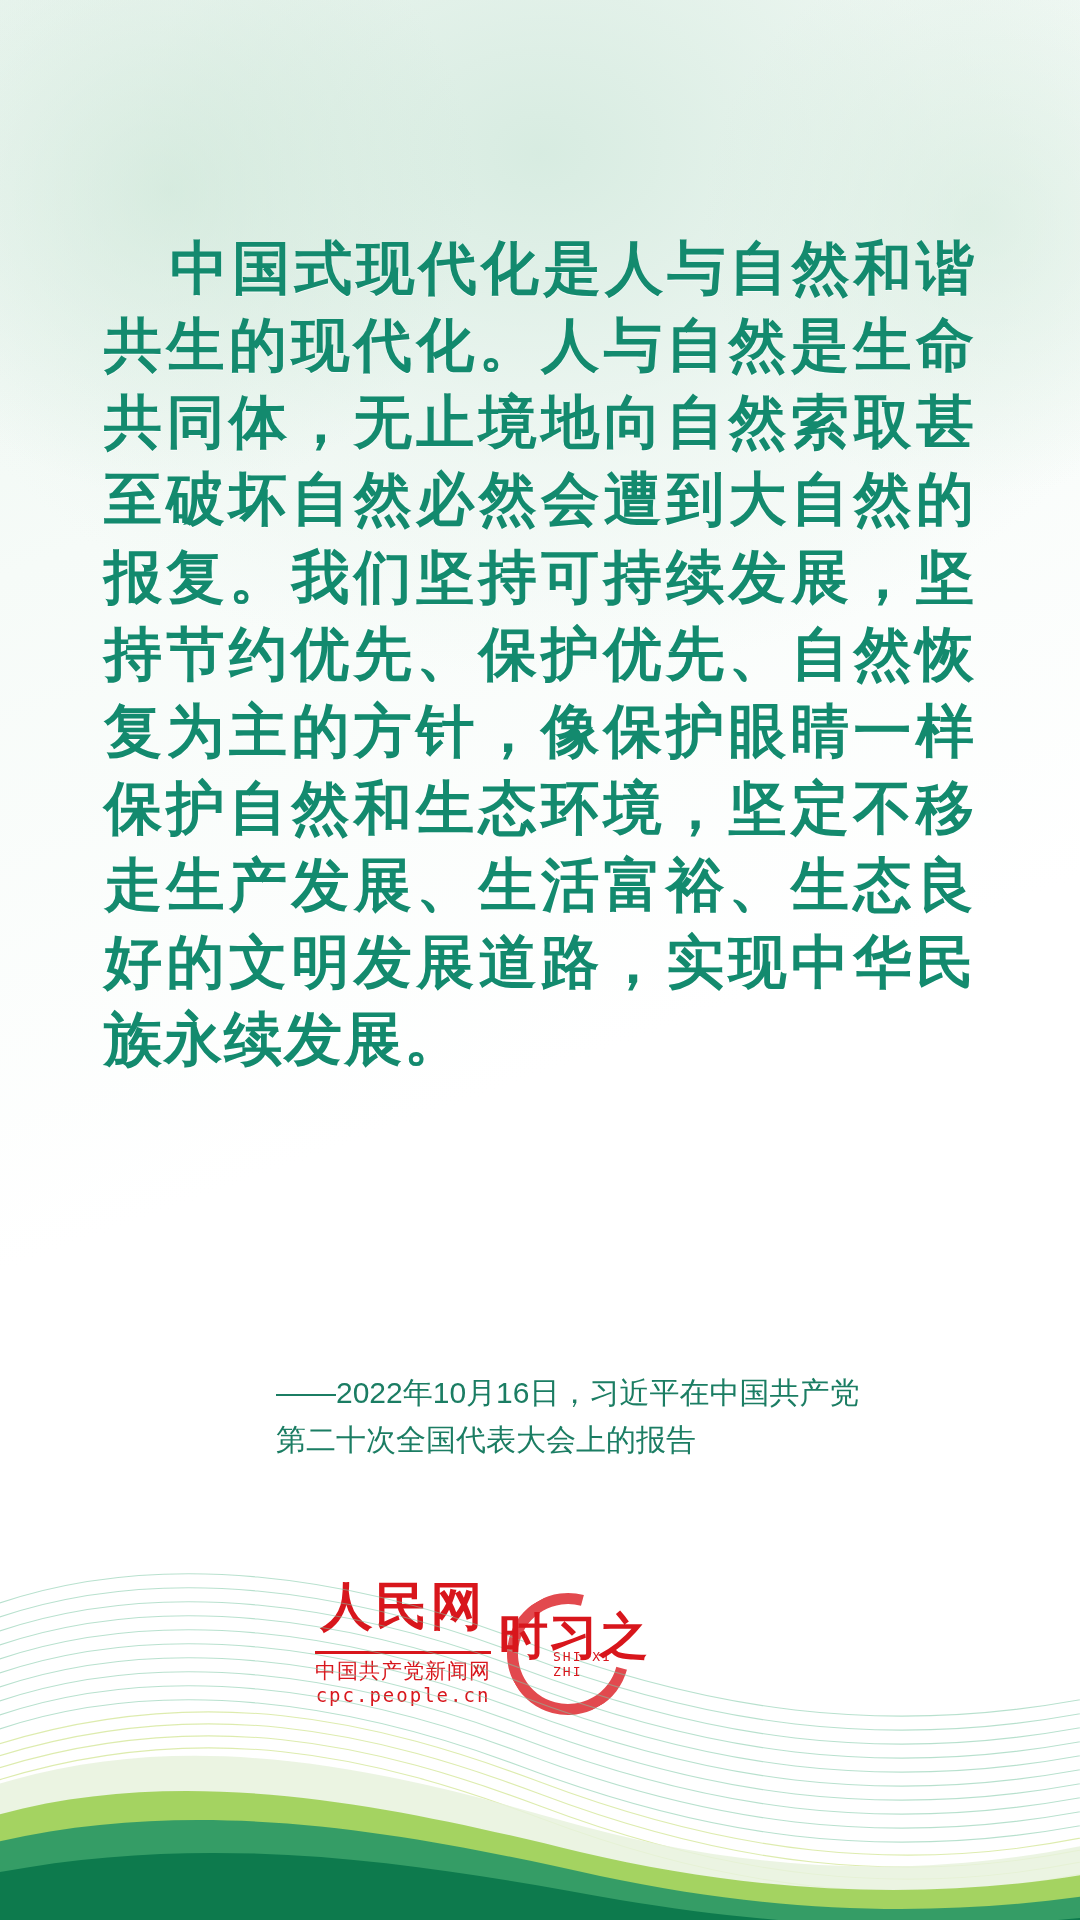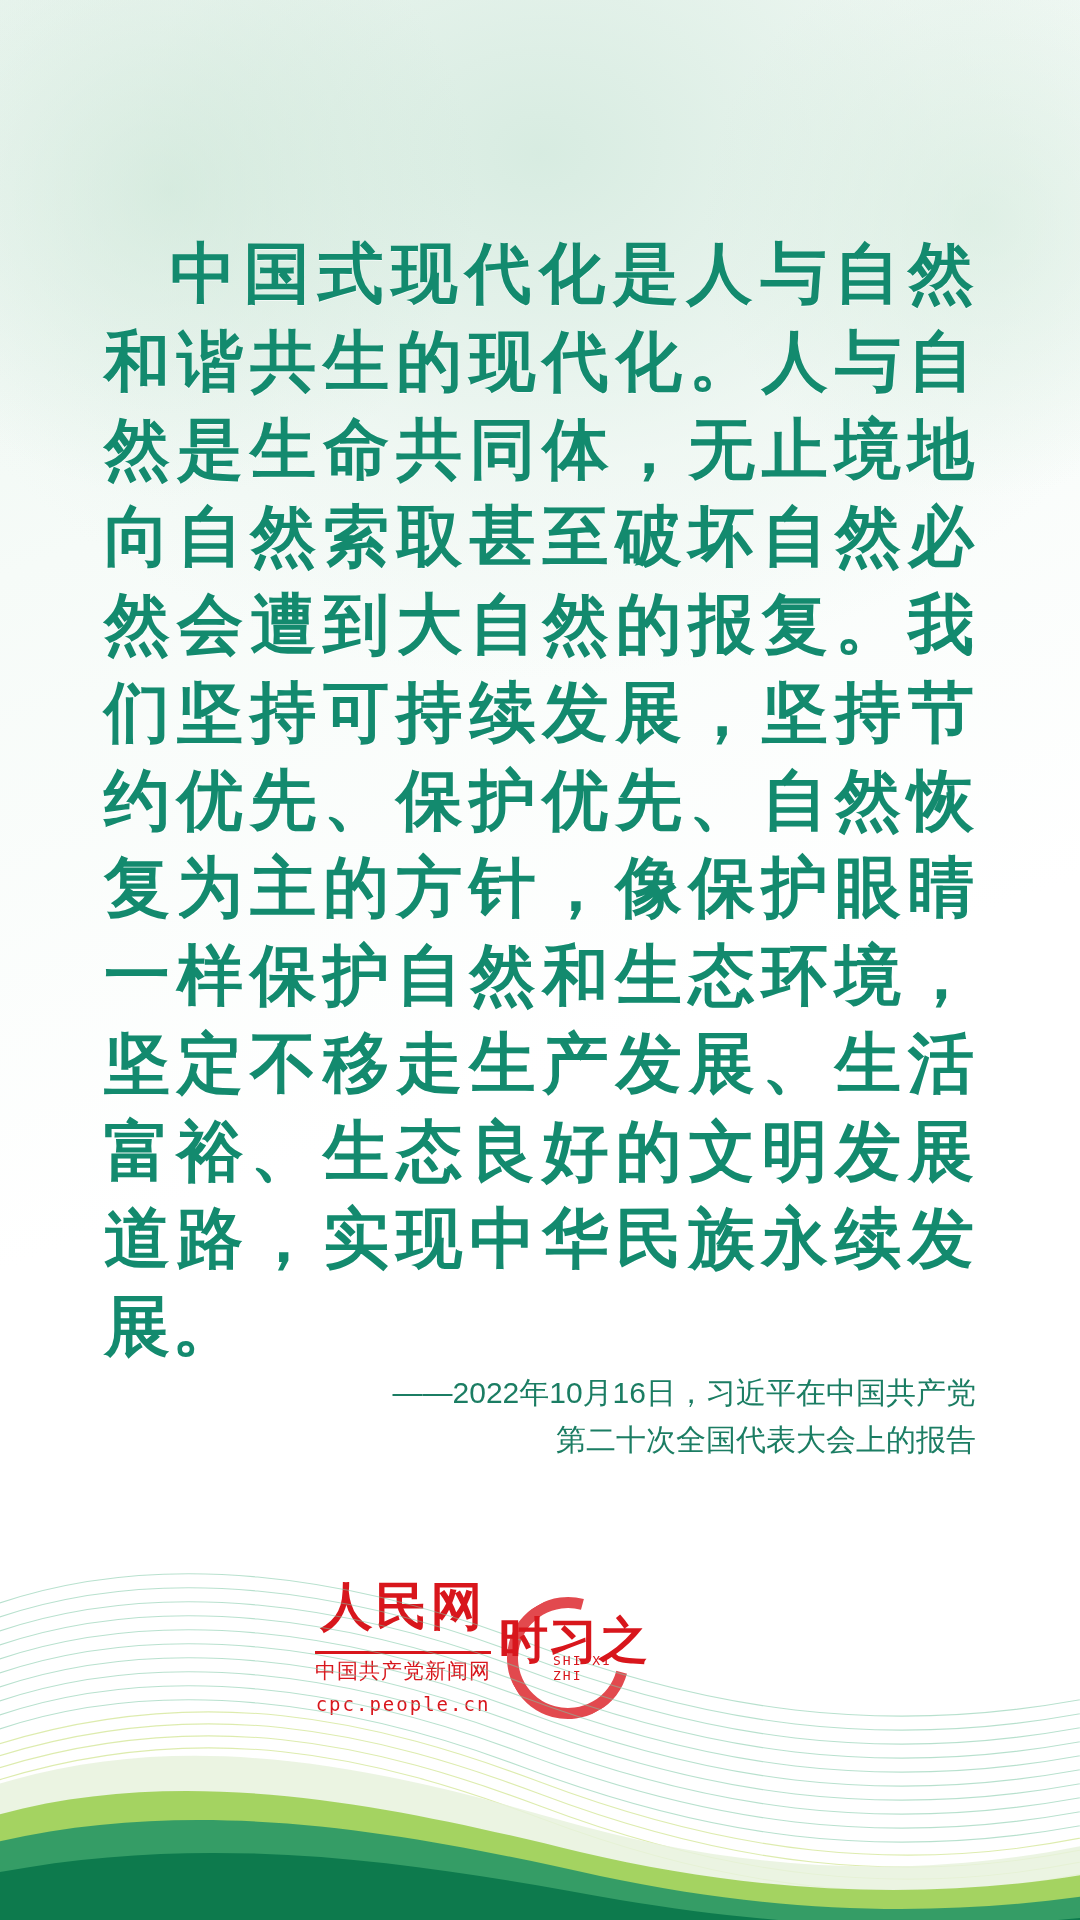--- a/index.html
+++ b/index.html
@@ -42,35 +42,34 @@
 
   .quote-block {
     position: absolute;
     left: 104px;
     top: 230px;
     width: 872px;
   }
   .quote-text {
     font-family: "DejaVu Serif", "Liberation Serif", serif;
     font-weight: 700;
-    font-size: 66px;
+    font-size: 58px;
     line-height: 1.33;
     letter-spacing: 2px;
     color: #138a6e;
     text-align: justify;
     text-indent: 66px;
     text-shadow: 0 1px 0 rgba(255,255,255,0.6);
   }
 
   .attribution {
     position: absolute;
     right: 104px;
     top: 1370px;
     width: 700px;
-    text-align: right;
     color: #1b7d63;
     font-size: 30px;
     line-height: 1.55;
     font-family: "Liberation Sans", sans-serif;
   }
   .attribution .line1 { display: block; }
   .attribution .line2 { display: block; }
 
   .logos {
     position: absolute;
@@ -96,21 +95,21 @@
   }
   .logo-people .lp-sub {
     margin-top: 19px;
     font-size: 21px;
     color: #d8161c;
     letter-spacing: 1px;
     border-top: 3px solid #d8161c;
     padding-top: 6px;
   }
   .logo-people .lp-url {
-    margin-top: 14px;
+    margin-top: 5px;
     font-family: "DejaVu Sans Mono", "Liberation Mono", monospace;
     font-size: 19px;
     color: #d8161c;
     letter-spacing: 2px;
   }
   .logo-shixizhi {
     position: relative;
     width: 150px;
     height: 112px;
     display: flex;

